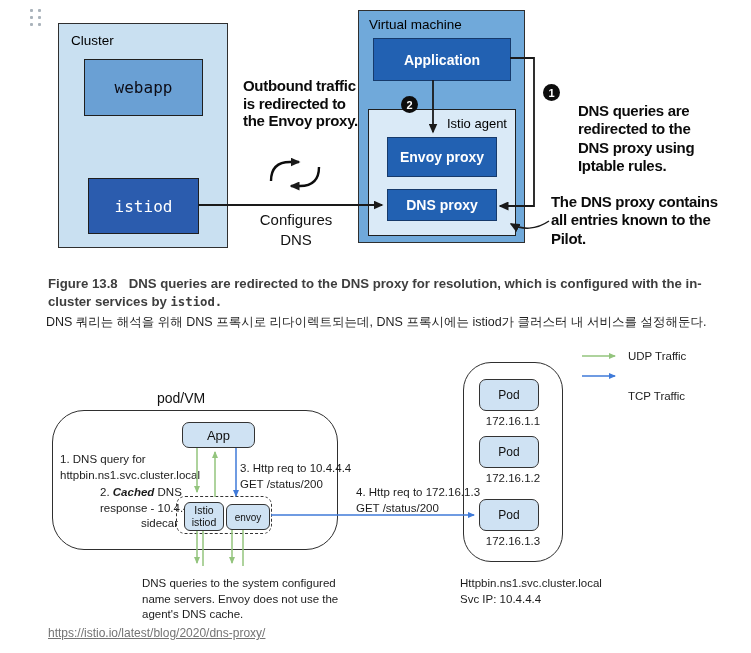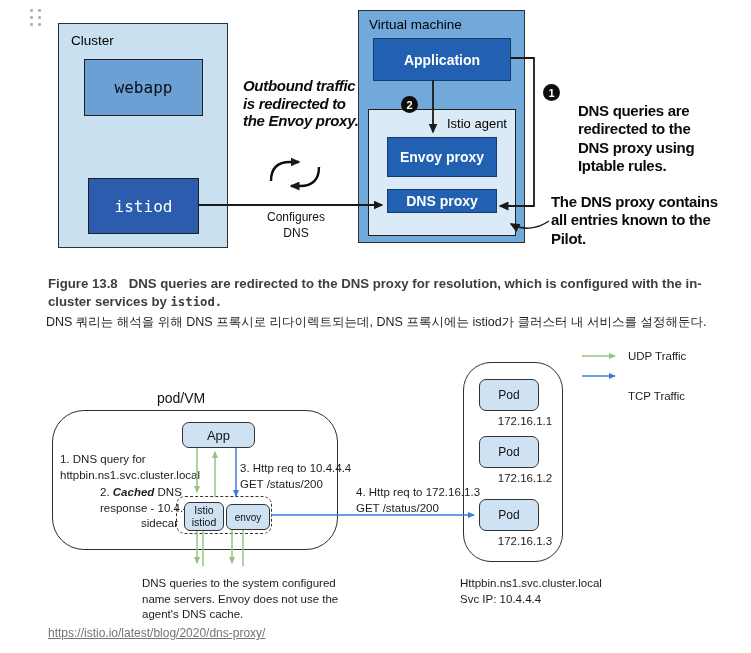--- a/index.html
+++ b/index.html
@@ -29,32 +29,32 @@
   .vm-label { left:10px; top:6px; font-size:13.5px; color:#000; }
   .app-box { left:14px; top:27px; width:138px; height:43px; background:#2261b2;
     border:1.2px solid #163a6b; display:flex; align-items:center; justify-content:center;
     font-size:14px; font-weight:600; color:#fff; }
   .agent-box { left:9px; top:98px; width:148px; height:127px;
     background:#daeaf7; border:1.2px solid #1f1f1f; }
   .agent-label { right:8px; top:6px; font-size:13px; color:#000; }
   .envoy-box { left:18px; top:27px; width:110px; height:40px; background:#2261b2;
     border:1.2px solid #163a6b; display:flex; align-items:center; justify-content:center;
     font-size:14px; font-weight:600; color:#fff; }
-  .dnsp-box { left:18px; top:79px; width:110px; height:24px; background:#2261b2;
+  .dnsp-box { left:18px; top:79px; width:110px; height:32px; background:#2261b2;
     border:1.2px solid #163a6b; display:flex; align-items:center; justify-content:center;
     font-size:14px; font-weight:600; color:#fff; }
 
   .badge { width:17px; height:17px; border-radius:50%; background:#0d0d0d; color:#fff;
     font-size:11px; font-weight:bold; display:flex; align-items:center; justify-content:center; }
   .badge1 { left:543px; top:84px; }
   .badge2 { left:401px; top:96px; }
 
   .ann { font-weight:bold; color:#0b0b0b; letter-spacing:-0.3px; }
-  .ann-outbound { left:243px; top:77px; width:134px; font-size:15px; line-height:1.17;font-style:italic; }
-  .ann-configures { left:258px; top:210px; width:76px; font-size:12px; text-align:center;
+  .ann-outbound { left:243px; top:77px; width:134px; font-size:15px; line-height:1.17; }
+  .ann-configures { left:258px; top:210px; width:76px; font-size:15px; text-align:center;
     font-weight:normal; color:#111; line-height:1.3; }
   .ann-dnsq { left:578px; top:102px; width:152px; font-size:15px; line-height:1.22; }
   .ann-dnsp { left:551px; top:193px; width:196px; font-size:15px; line-height:1.22; }
 
   
   .caption { left:48px; top:275px; width:665px; font-size:13.2px; font-weight:bold;
     color:#3e3e3e; line-height:1.35; }
   .caption .mono { font-family:"DejaVu Sans Mono", monospace; font-size:12.3px; }
   .korean { left:46px; top:314px; width:690px; font-size:12.5px; color:#1f1f1f; }
 
@@ -86,21 +86,21 @@
     justify-content:center; text-align:center; font-size:10.5px; line-height:1.08; color:#111; }
   .envoy2-box { left:226px; top:504px; width:44px; height:26px; background:#cfe2f3;
     border:1.2px solid #333; border-radius:6px; display:flex; align-items:center;
     justify-content:center; font-size:10px; color:#111; }
 
   .pods-box { left:463px; top:362px; width:100px; height:200px;
     border:1.5px solid #2f2f2f; border-radius:28px; }
   .pod-box { position:absolute; left:15px; width:60px; height:32px; background:#cfe2f3;
     border:1.3px solid #333; border-radius:7px; display:flex; align-items:center;
     justify-content:center; font-size:12px; color:#111; }
-  .pod-ip { position:absolute; left:12px; width:100%; text-align:center; font-size:11.5px; color:#1c1c1c; }
+  .pod-ip { position:absolute; left:0; width:100%; text-align:center; font-size:11.5px; color:#1c1c1c; }
 
   .page-link { left:48px; top:626px; font-size:12px; color:#747474;
     text-decoration:underline; cursor:pointer; }
 
   svg.overlay { position:absolute; left:0; top:0; pointer-events:none; }
 </style>
 </head>
 <body>
 
 <div class="canvas">

